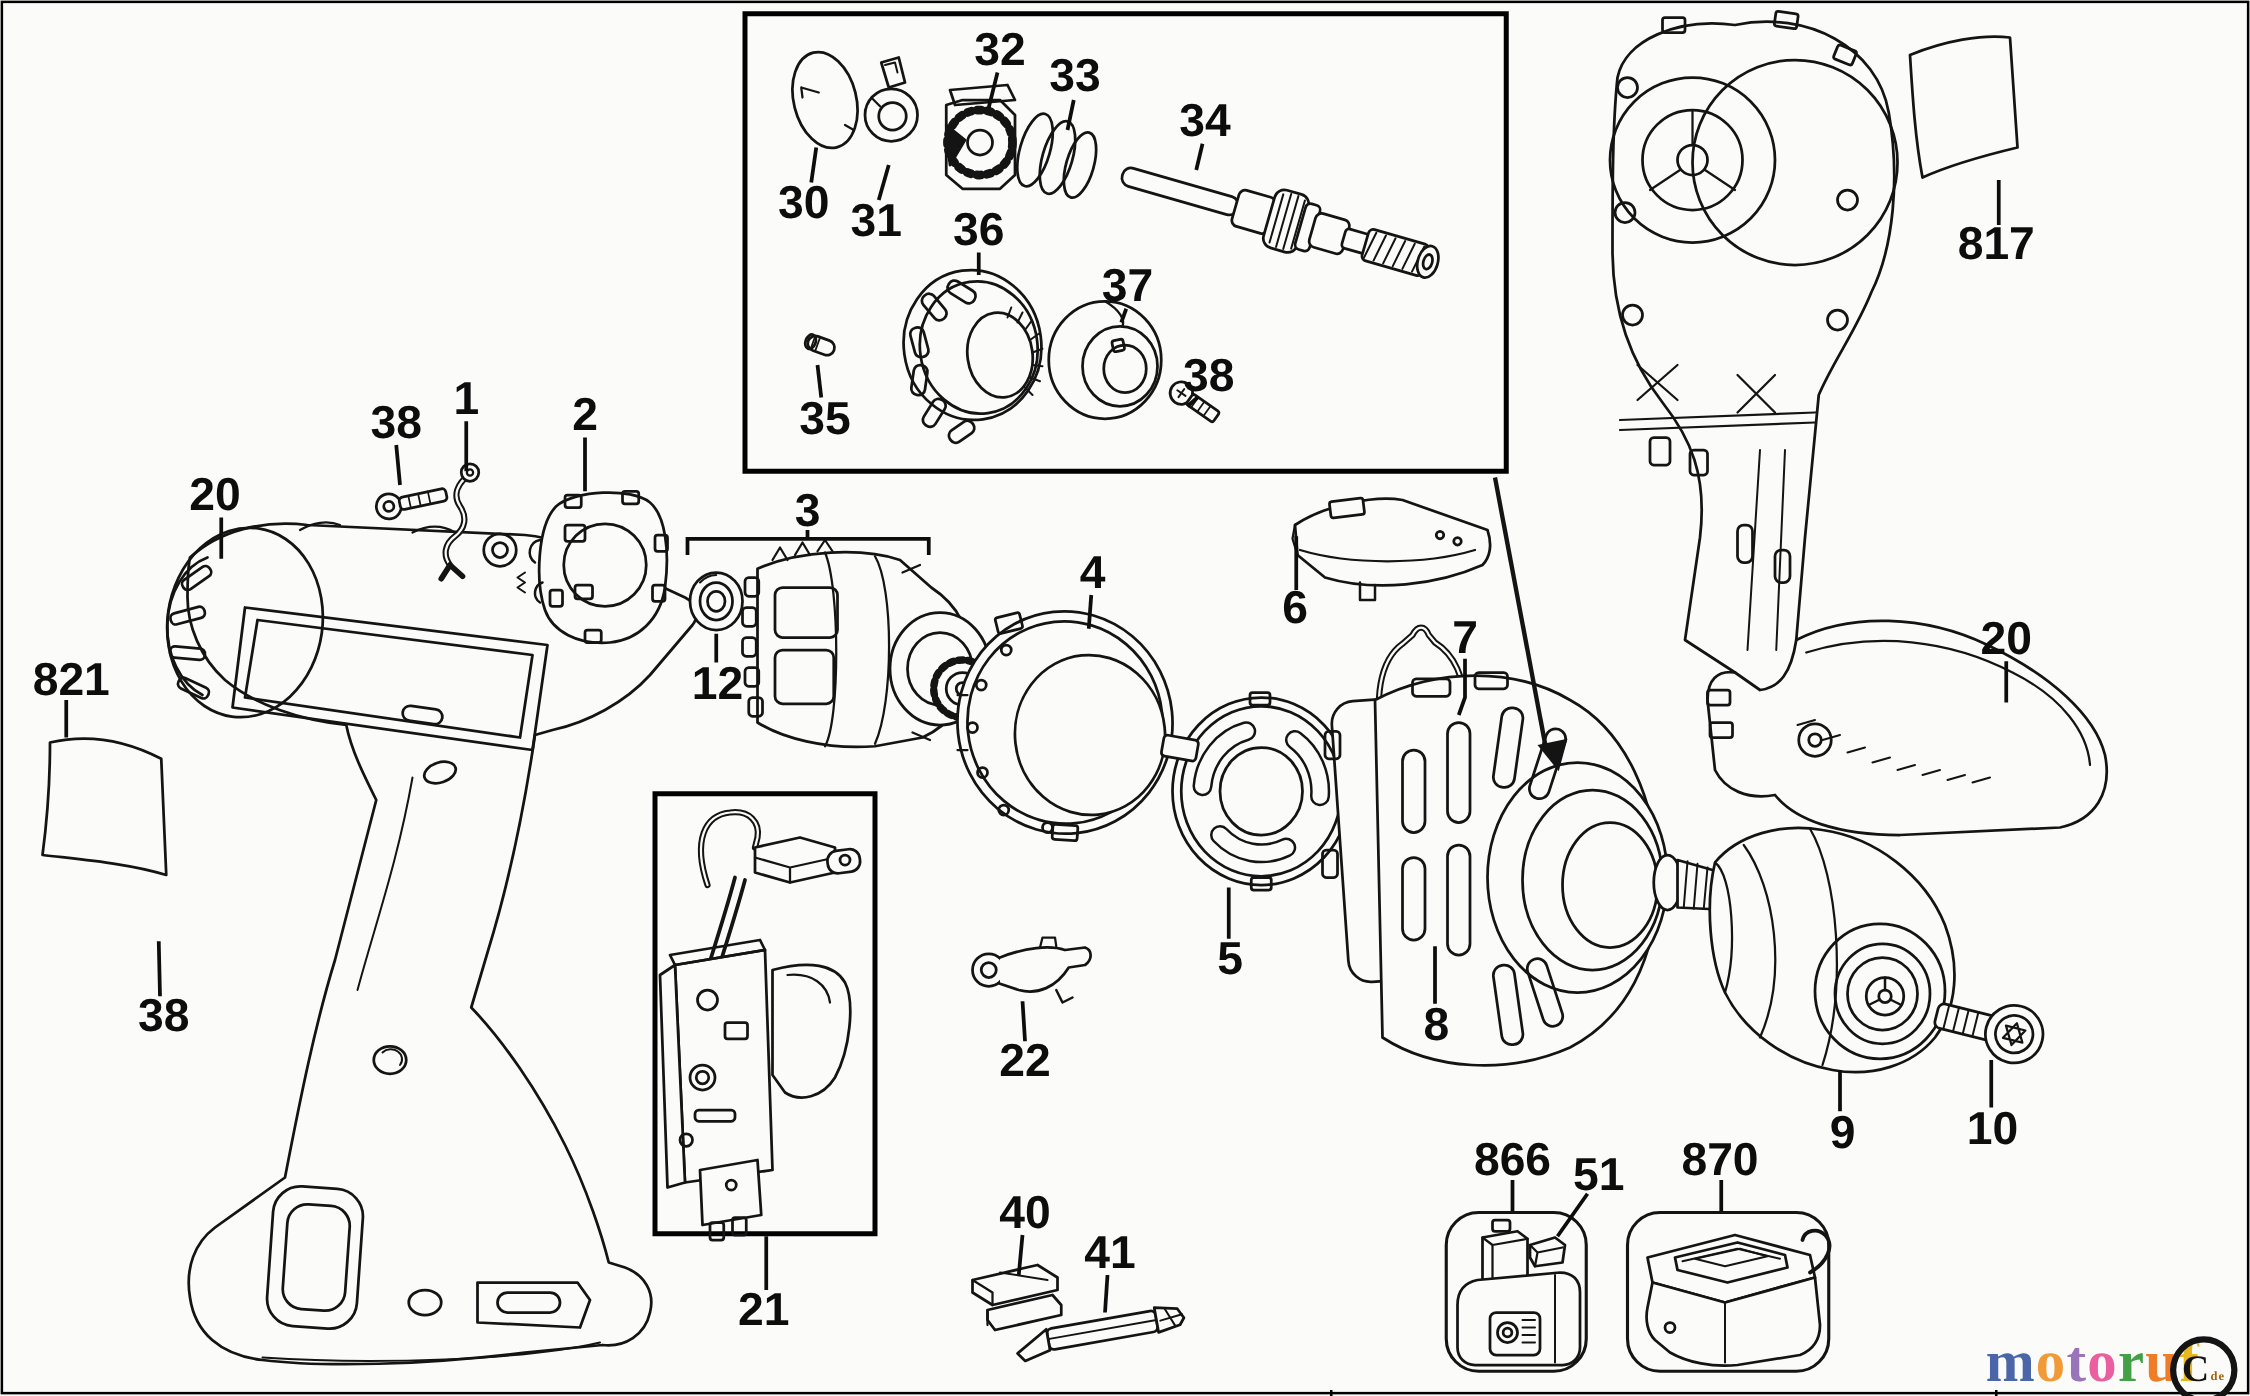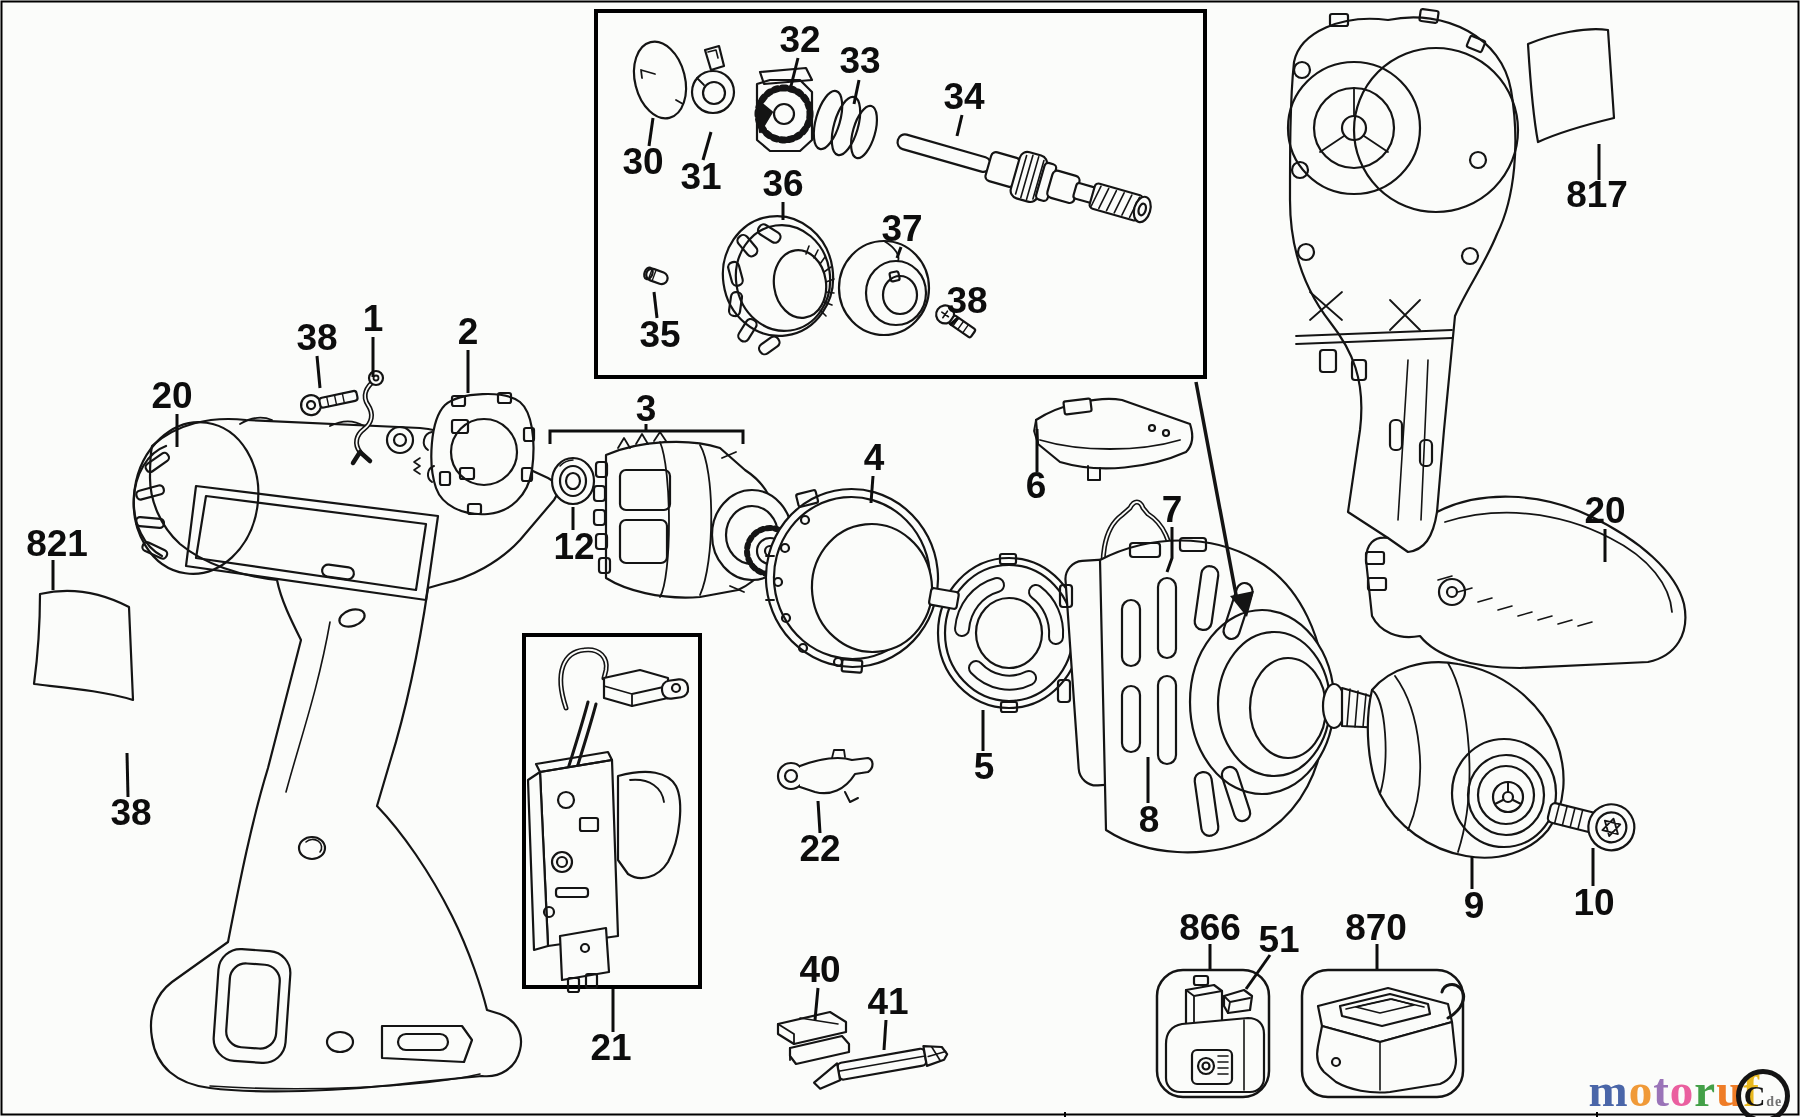--- a/index.html
+++ b/index.html
@@ -9,21 +9,21 @@
   .lineart{stroke:#141414;stroke-width:2.2;fill:none;stroke-linecap:round;stroke-linejoin:round;}
   .fillw{fill:#fbfcfa;}
   .plabel{font-family:"Liberation Sans",sans-serif;font-weight:bold;font-size:37px;fill:#0d0d0d;text-anchor:middle;}
   .watermark{position:absolute;right:10px;bottom:0px;z-index:5;
              font-family:"Liberation Serif",serif;font-size:47px;font-weight:bold;letter-spacing:1px;
              display:flex;align-items:flex-end;}
   .wm-badge{display:inline-flex;align-items:center;justify-content:center;
             width:44px;height:44px;border:5px solid #141414;border-radius:50%;
             margin-left:-24px;background:transparent;transform:translateY(6px);}
   .wm-c{font-size:30px;font-weight:bold;color:#141414;line-height:1;}
-  .wm-de{font-size:14px;color:#737373;line-height:1;margin-top:12px;}
+  .wm-de{font-size:10px;color:#a16207;line-height:1;margin-top:12px;}
 </style>
 </head>
 <body>
 
 <div class="stage">
 
 <svg width="1800" height="1117" viewBox="0 0 1800 1117">
 
   <rect x="1.5" y="1.5" width="1797" height="1113" fill="none" stroke="#000" stroke-width="2"></rect>
   <line x1="1065" y1="1112" x2="1065" y2="1117" stroke="#000" stroke-width="2"></line>

